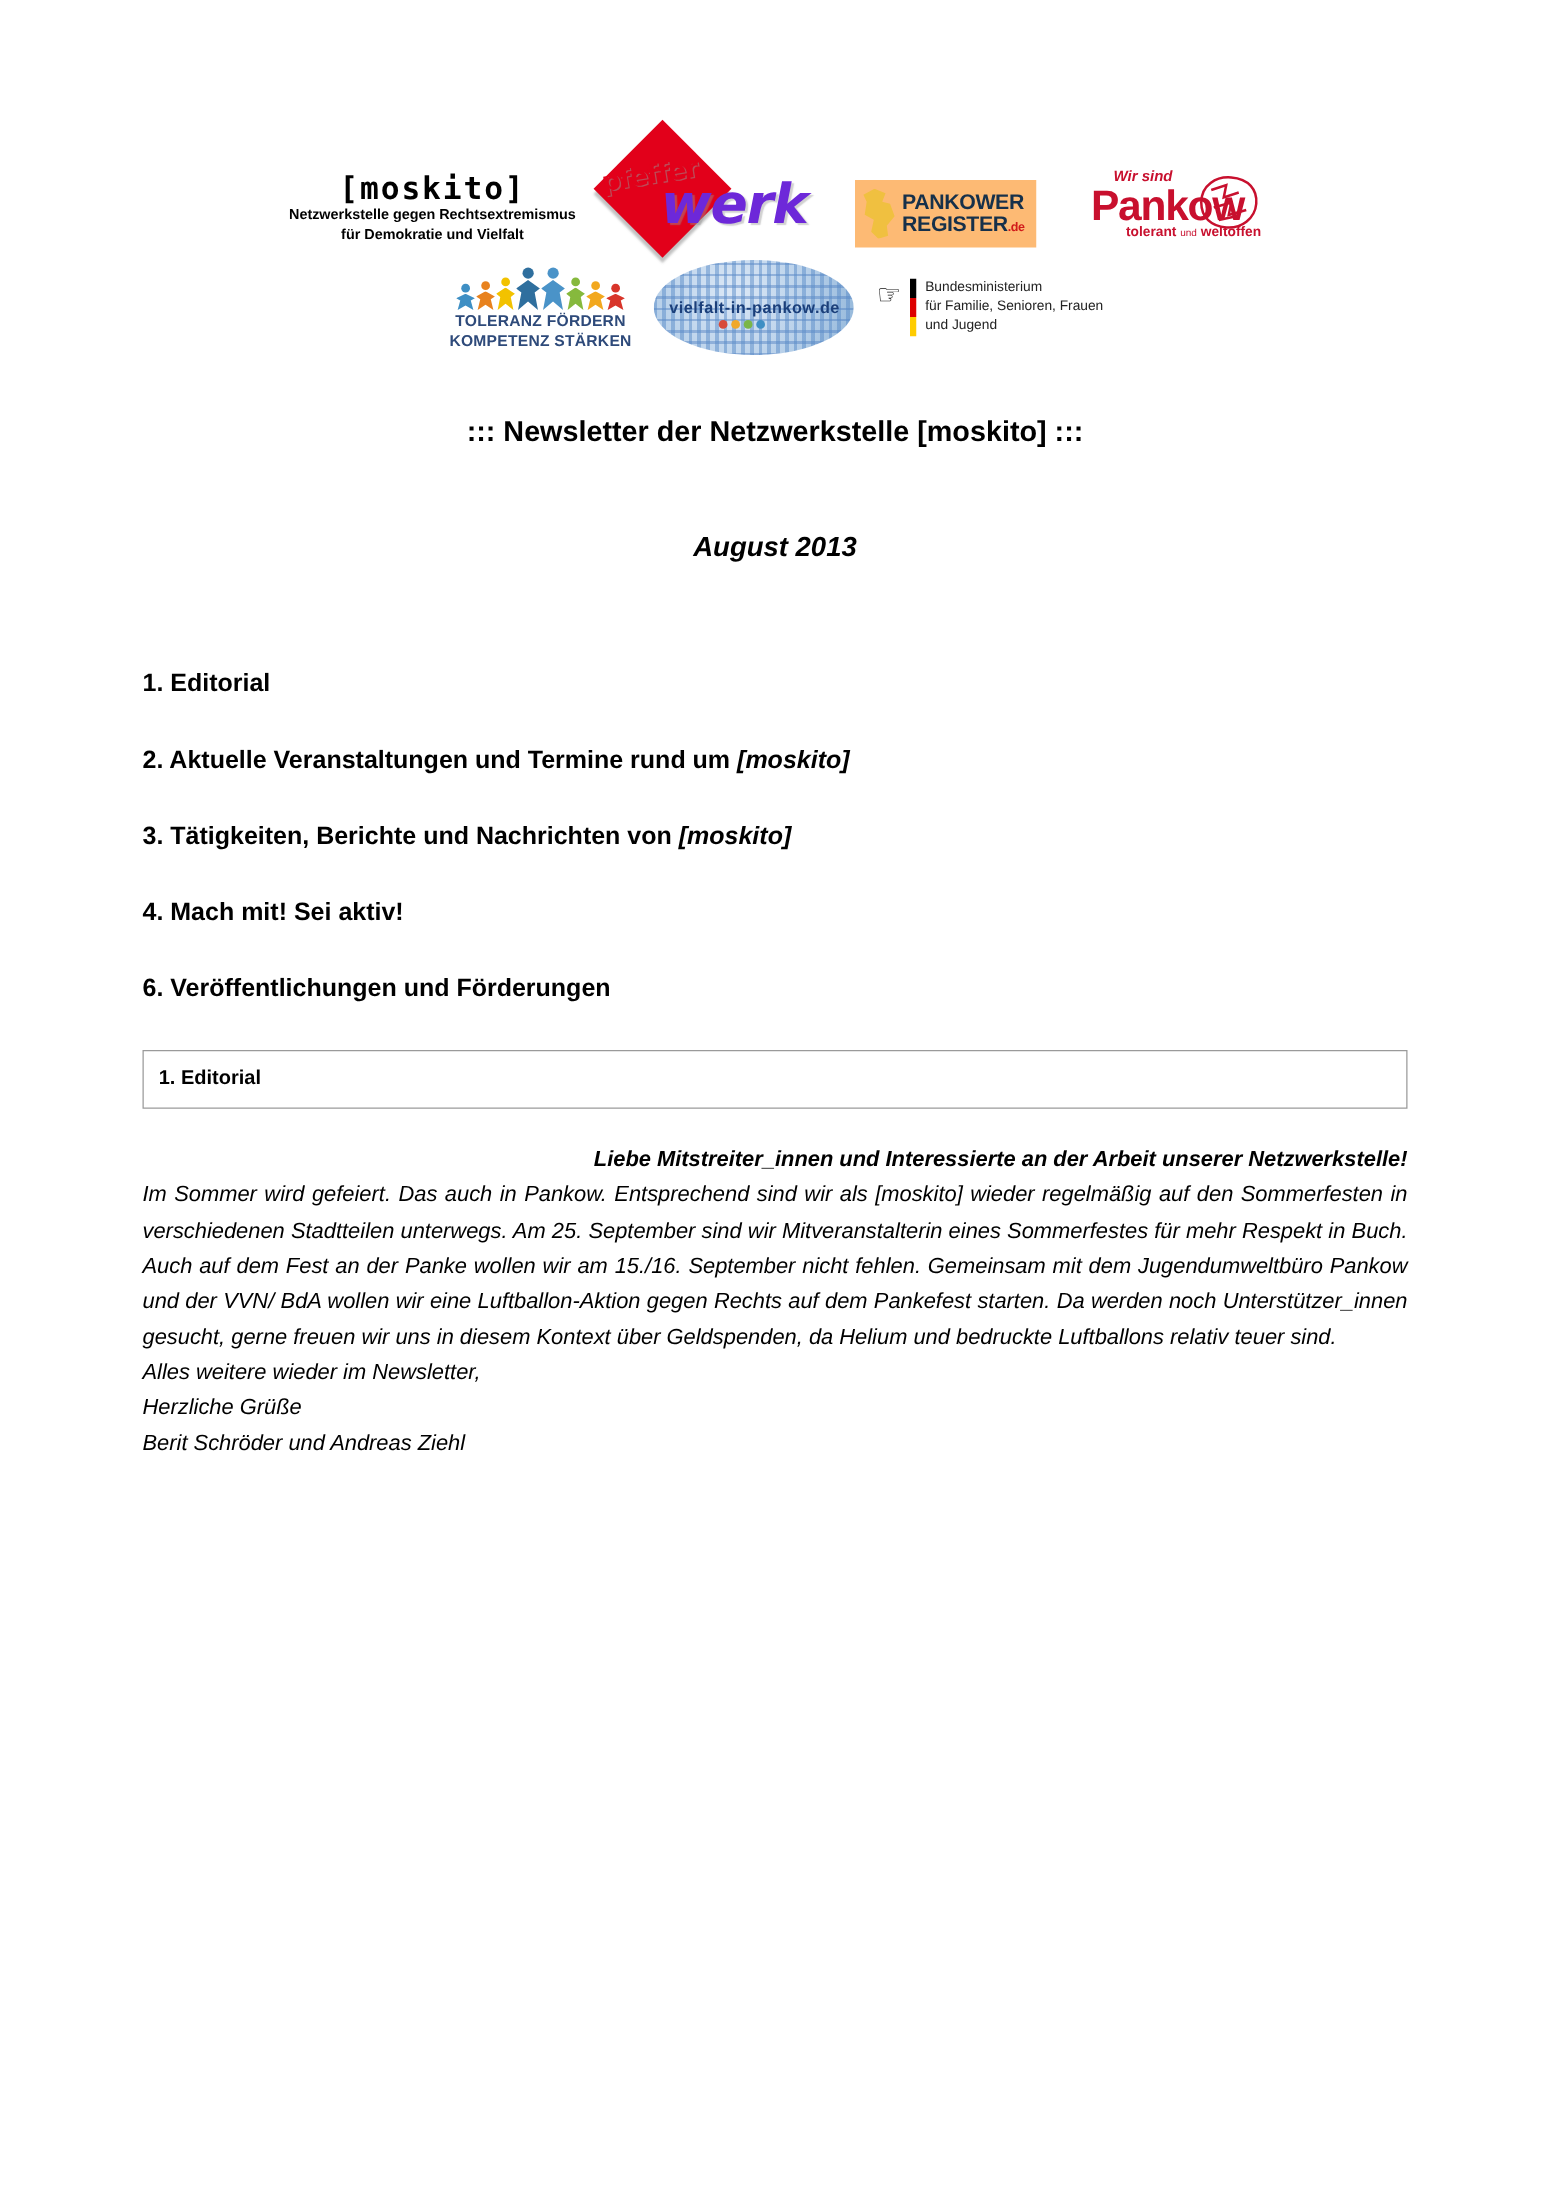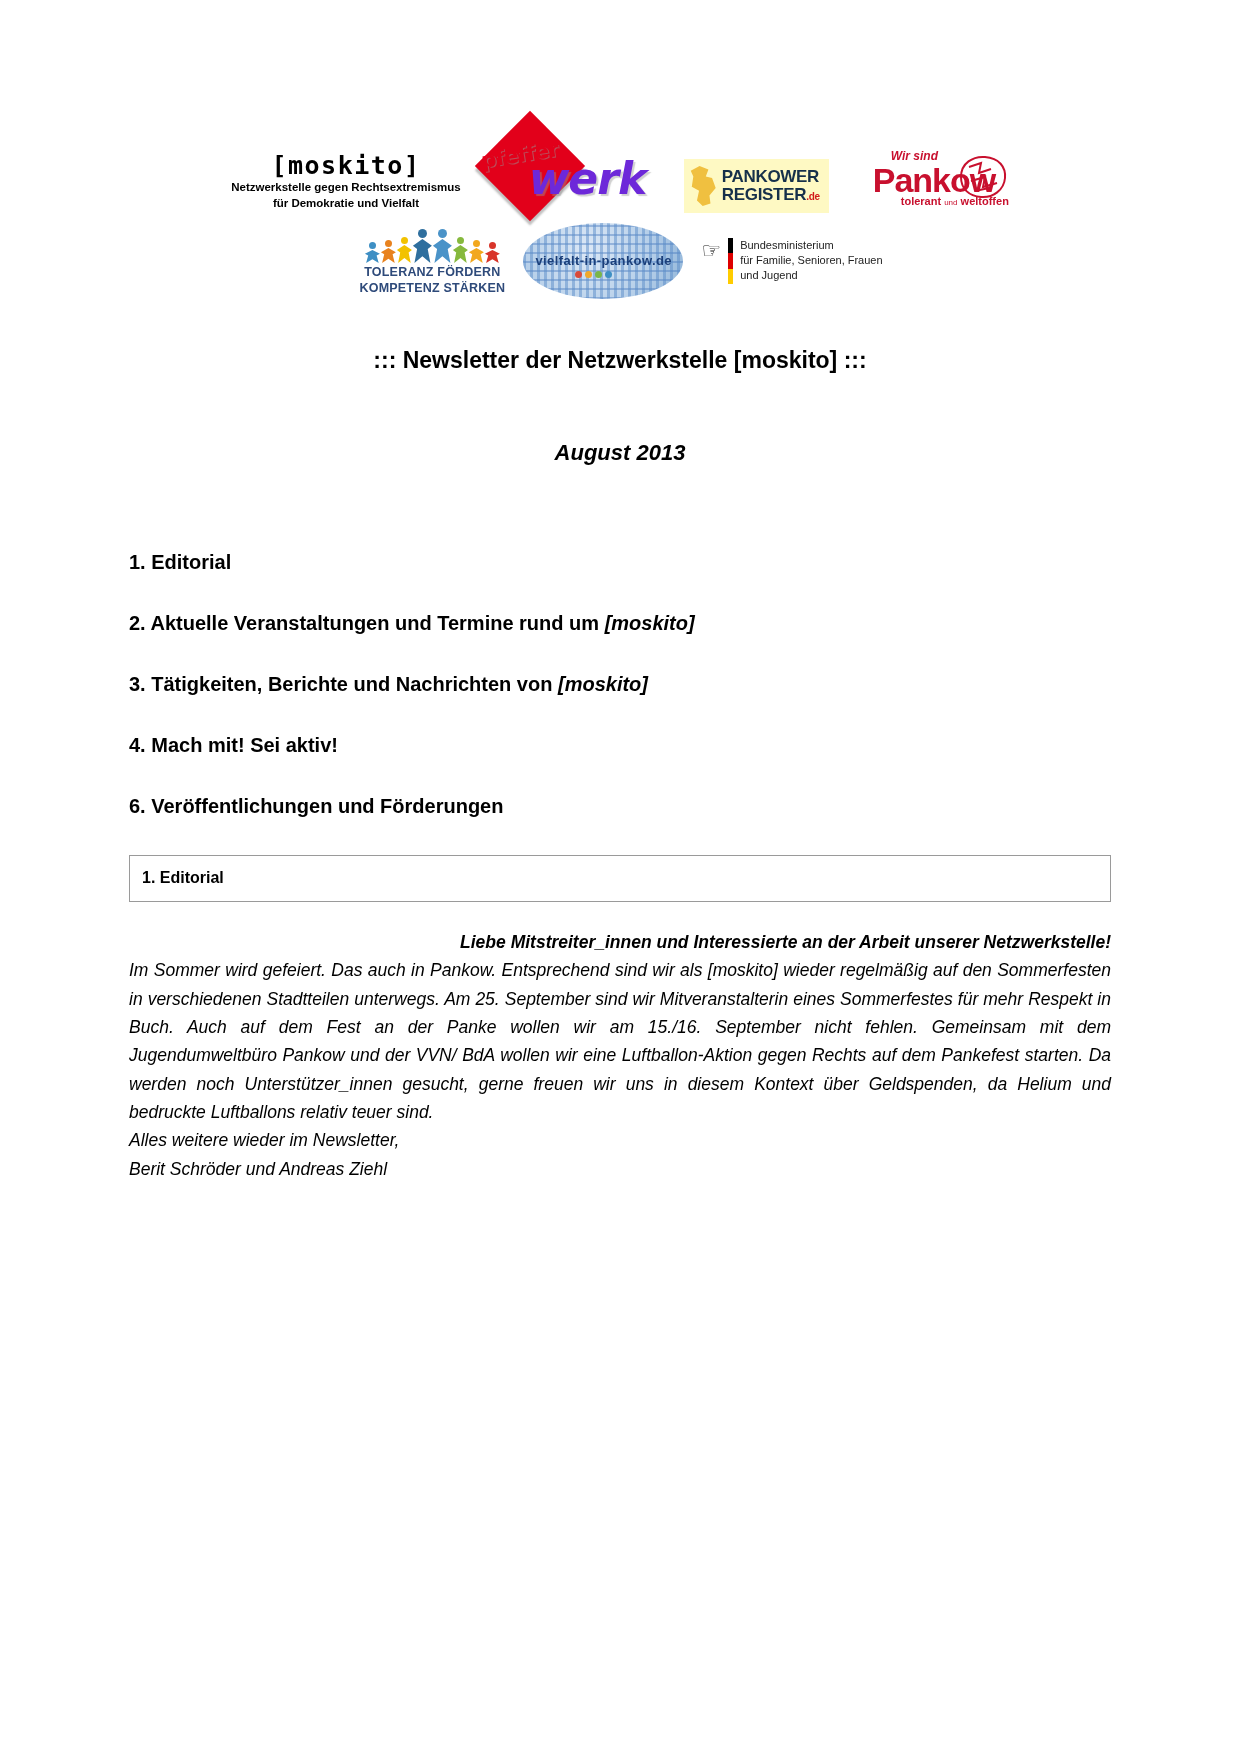--- a/index.html
+++ b/index.html
@@ -13,21 +13,21 @@
     font-family: "Liberation Sans", sans-serif;
     color: #000000;
     position: relative;
     overflow: hidden;
   }
 
   .page {
     width: 1240px;
     height: 1754px;
     box-sizing: border-box;
-    padding: 15px;
+    padding: 0;
     position: relative;
   }
 
   
   .logo-header {
     padding-top: 100px;
   }
   .logo-row {
     display: flex;
     align-items: flex-end;
@@ -108,21 +108,21 @@
     letter-spacing: -1px;
     text-shadow: 2px 2px 1px rgba(150,150,150,.45);
     font-style: italic;
   }
 
   
   .logo-register {
     display: flex;
     align-items: center;
     gap: 6px;
-    background: #fef9c3;
+    background: #fdba74;
     padding: 7px 9px 7px 6px;
     margin-right: 20px;
     margin-bottom: 2px;
   }
   .logo-register .map {
     width: 26px;
     height: 40px;
     background: #f0c040;
     clip-path: polygon(38% 0%, 72% 9%, 62% 26%, 86% 30%, 100% 55%, 76% 74%, 80% 94%, 50% 100%, 28% 86%, 36% 62%, 8% 52%, 14% 26%, 4% 12%);
   }
@@ -473,16 +473,17 @@
   </div>
 
   <div class="section-box">
     <span>1. Editorial</span>
   </div>
 
   <div class="body-wrap">
     <div class="body-lead">Liebe Mitstreiter_innen und Interessierte an der Arbeit unserer Netzwerkstelle!</div>
     <div class="body-para">Im Sommer wird gefeiert. Das auch in Pankow. Entsprechend sind wir als [moskito] wieder regelmäßig auf den Sommerfesten in verschiedenen Stadtteilen unterwegs. Am 25. September sind wir Mitveranstalterin eines Sommerfestes für mehr Respekt in Buch. Auch auf dem Fest an der Panke wollen wir am 15./16. September nicht fehlen. Gemeinsam mit dem Jugendumweltbüro Pankow und der VVN/ BdA wollen wir eine Luftballon-Aktion gegen Rechts auf dem Pankefest starten. Da werden noch Unterstützer_innen gesucht, gerne freuen wir uns in diesem Kontext über Geldspenden, da Helium und bedruckte Luftballons relativ teuer sind.</div>
     <div class="body-line">Alles weitere wieder im Newsletter,</div>
+    <div class="body-line">Herzliche Grüße</div>
     <div class="body-line">Berit Schröder und Andreas Ziehl</div>
   </div>
 
 </div>
 
 </body></html>

